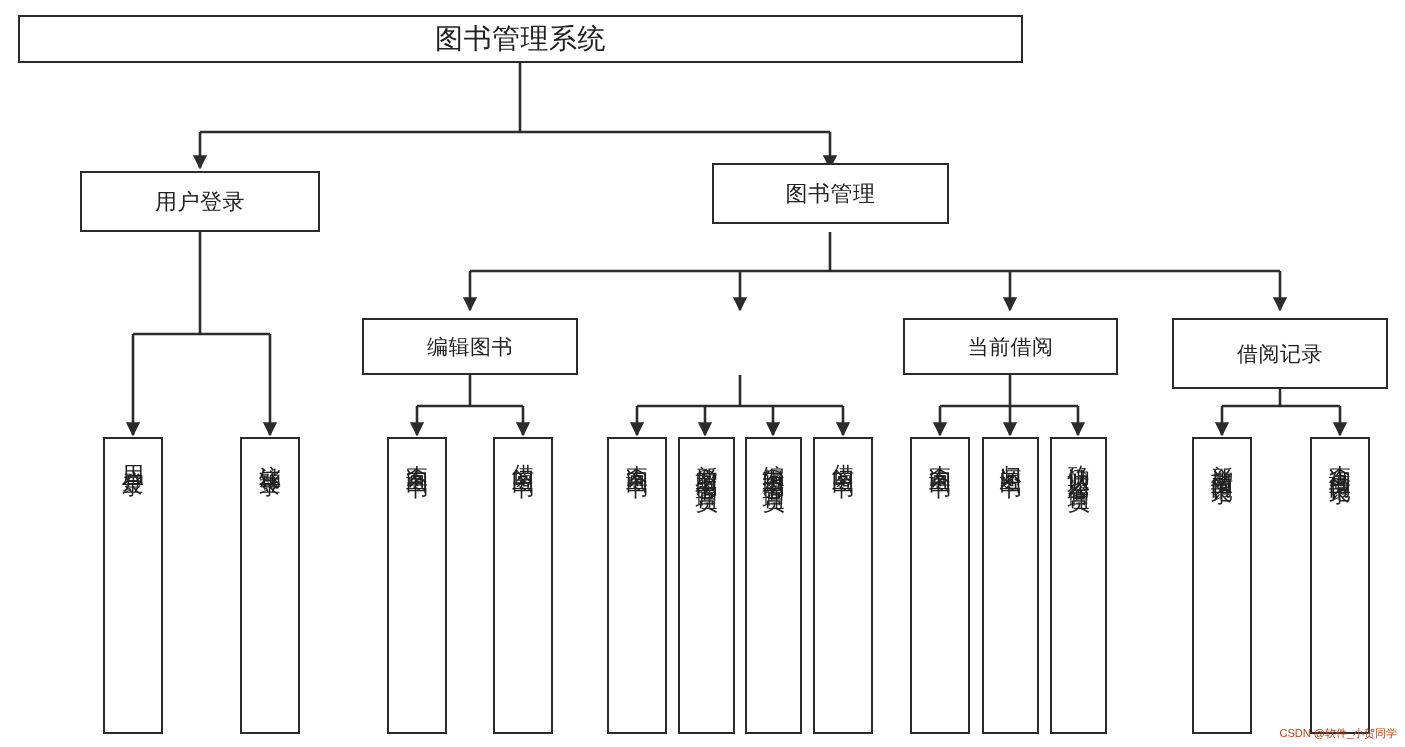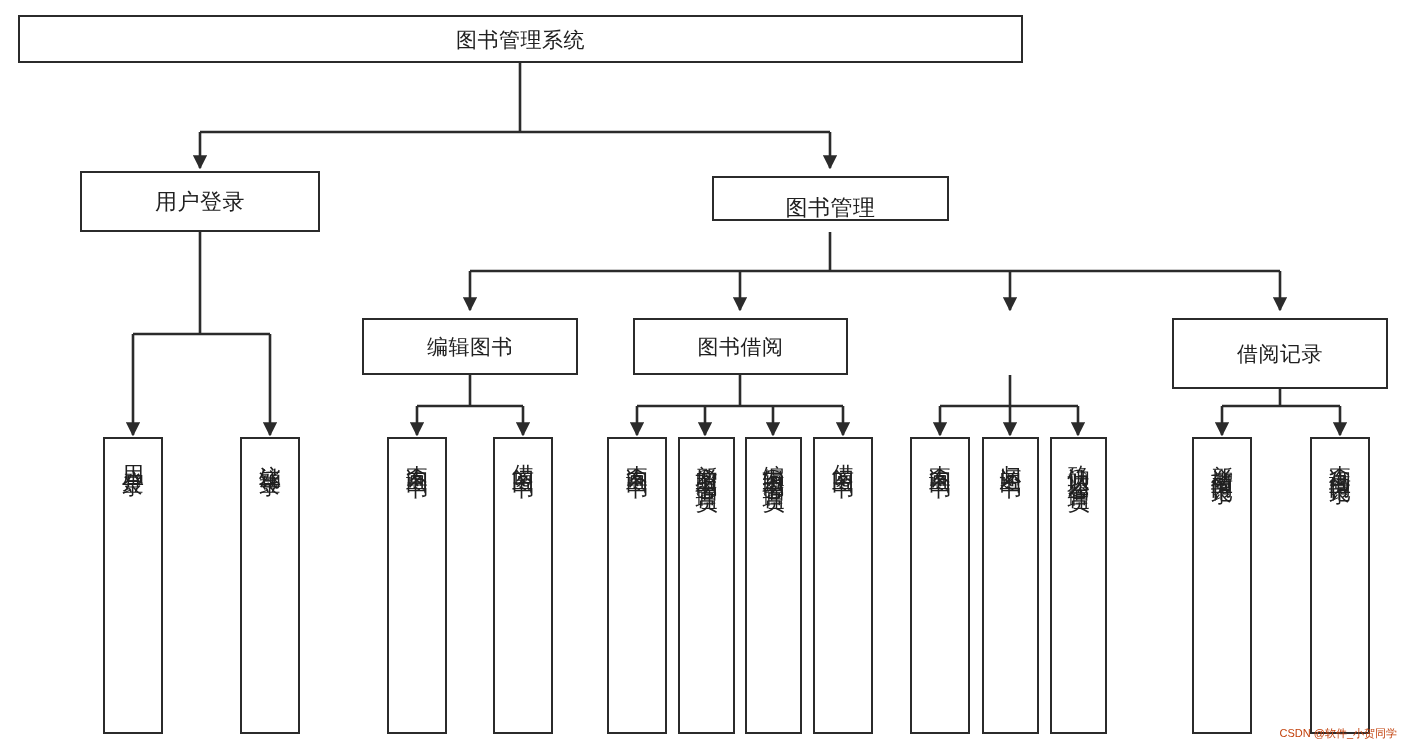--- a/index.html
+++ b/index.html
@@ -34,21 +34,21 @@
     display: flex;
     align-items: center;
     justify-content: center;
     line-height: 1.0;
   }
   .node .label {
     color: #202020;
     letter-spacing: 0.5px;
     white-space: nowrap;
   }
-  .node.root .label { font-size: 21px; }
+  .node.root .label { font-size: 28px; }
   .node.lvl2 .label { font-size: 22px; }
   .node.lvl3 .label { font-size: 21px; }
 
   
   .node.leaf {
     align-items: flex-start;
     justify-content: center;
     padding-top: 8px;
   }
   .node.leaf .label {
@@ -124,29 +124,29 @@
     </g>
   </svg>
 
   <div class="node root" style="left:18px; top:15px; width:1005px; height:48px;">
     <span class="label">图书管理系统</span>
   </div>
 
   <div class="node lvl2" style="left:80px; top:171px; width:240px; height:61px;">
     <span class="label">用户登录</span>
   </div>
-  <div class="node lvl2" style="left:712px; top:176px; width:237px; height:45px;align-items:flex-end;">
+  <div class="node lvl2" style="left:712px; top:163px; width:237px; height:61px;">
     <span class="label">图书管理</span>
   </div>
 
   <div class="node lvl3" style="left:362px; top:318px; width:216px; height:57px;">
     <span class="label">编辑图书</span>
   </div>
-  <div class="node lvl3" style="left:633px; top:318px; width:215px; height:57px;">
-    <span class="label">图书借阅</span>
+  <div class="node lvl3" style="left:903px; top:318px; width:215px; height:57px;">
+    <span class="label">当前借阅</span>
   </div>
   <div class="node lvl3" style="left:1172px; top:318px; width:216px; height:71px;">
     <span class="label">借阅记录</span>
   </div>
 
   <div class="node leaf" style="left:103px; top:437px; width:60px; height:297px;">
     <span class="label">用户登录</span>
   </div>
   <div class="node leaf" style="left:240px; top:437px; width:60px; height:297px;">
     <span class="label">注销登录</span>

